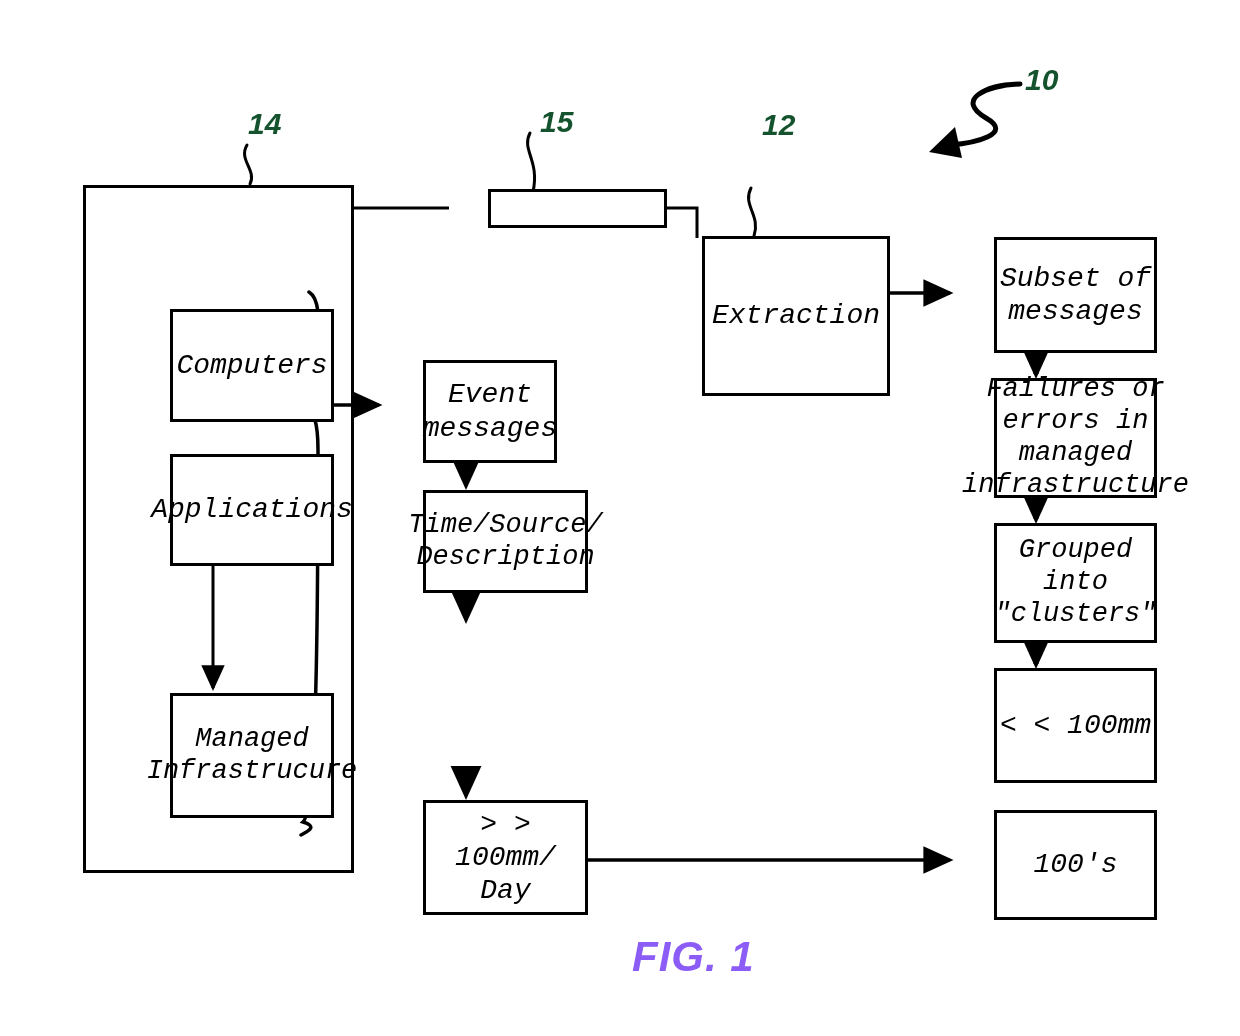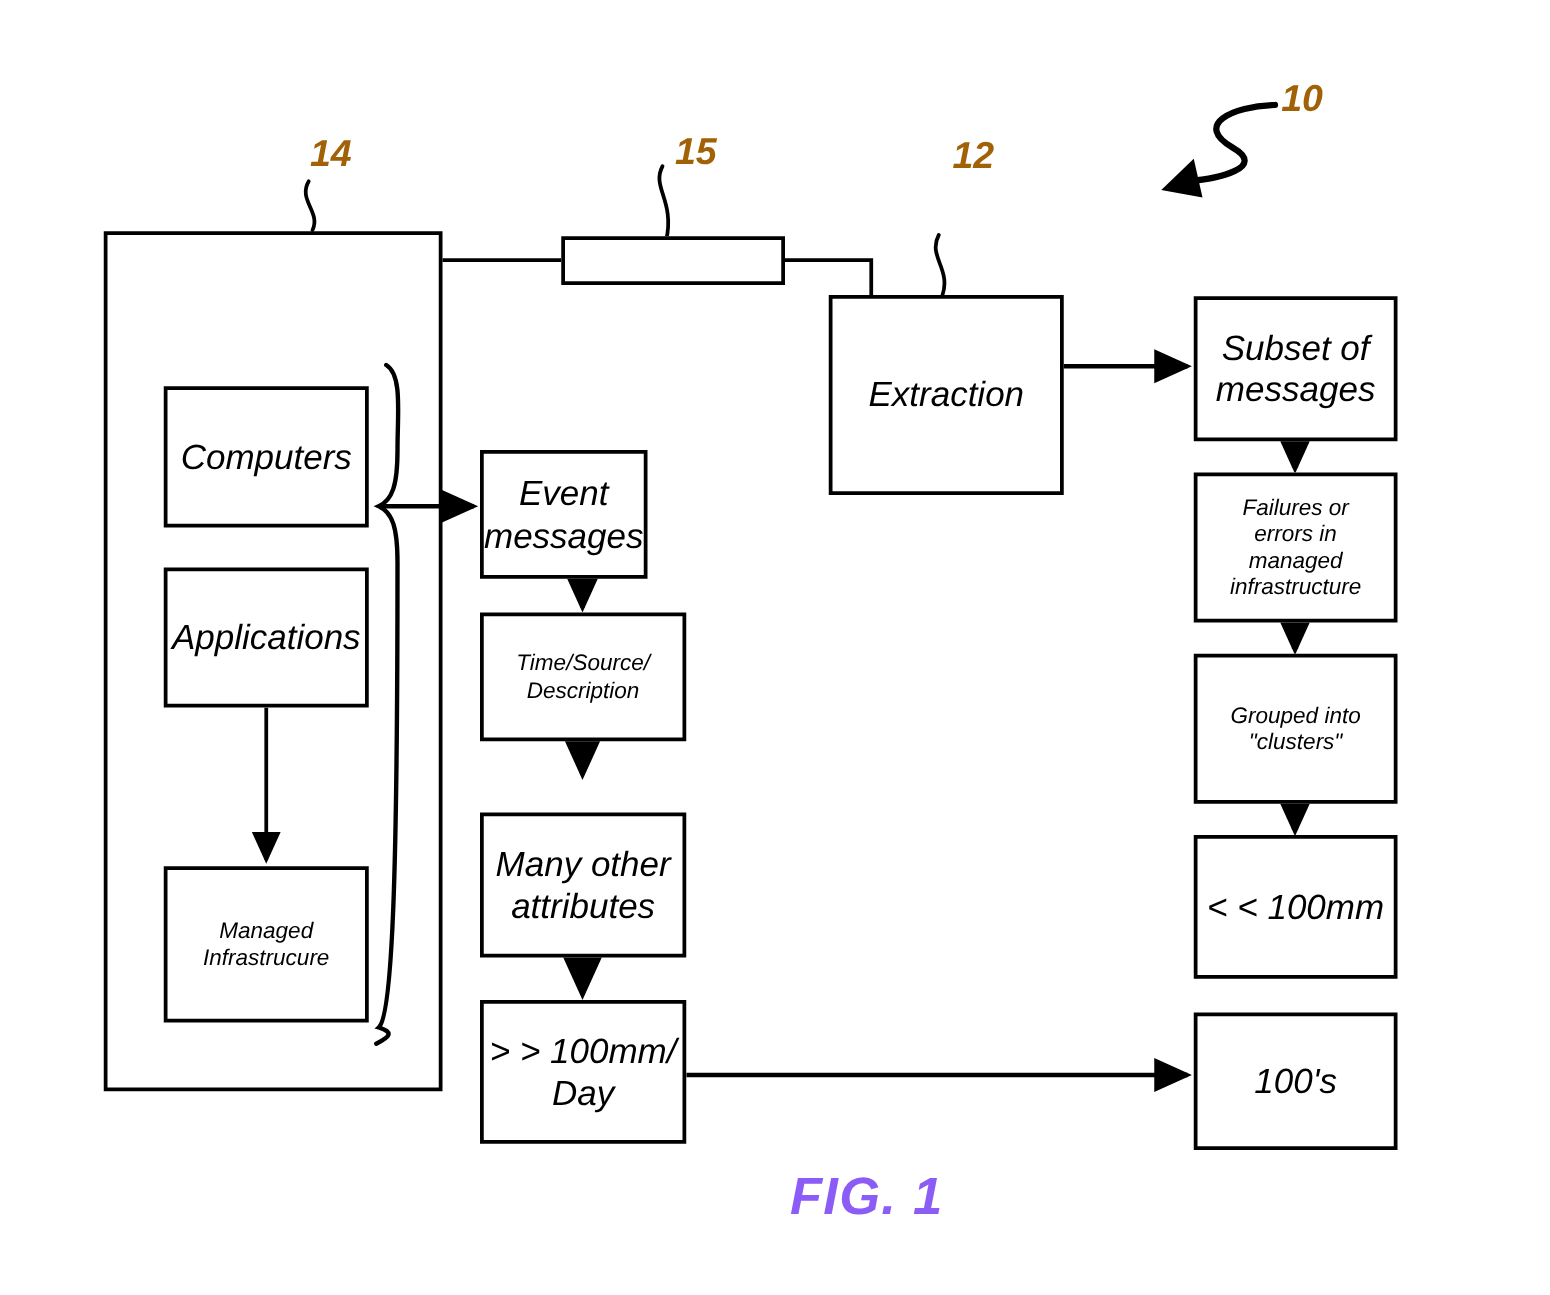--- a/index.html
+++ b/index.html
@@ -27,54 +27,55 @@
   }
   .node-box {
     position: absolute;
     box-sizing: border-box;
     border: 3px solid #000000;
     background: #ffffff;
     display: flex;
     align-items: center;
     justify-content: center;
     text-align: center;
-    font-family: Liberation Sans, sans-serif;
+    font-family: Liberation Mono, monospace;
     font-style: italic;
     font-weight: 400;
     color: #000000;
     line-height: 1.18;
     white-space: pre-line;
+    margin-left: 39px;
   }
   .container-box {
     position: absolute;
     box-sizing: border-box;
     border: 3px solid #000000;
     background: transparent;
   }
   .ref-label {
     position: absolute;
     font-family: "Liberation Sans", sans-serif;
     font-style: italic;
     font-weight: 700;
     font-size: 30px;
-    color: #a16207;
+    color: #14532d;
     white-space: nowrap;
   }
   .fig-caption {
     position: absolute;
     font-family: "Liberation Sans", sans-serif;
     font-style: italic;
     font-weight: 700;
     font-size: 42px;
     letter-spacing: 1px;
     color: #8b5cf6;
     white-space: nowrap;
   }
   .t26 { font-size: 26px; }
-  .t27 { font-size: 18px; }
+  .t27 { font-size: 27px; }
   .t28 { font-size: 28px; }
 </style>
 </head>
 <body>
 
 <div id="figure-root">
 
   <svg id="figure-svg" viewBox="0 0 1240 1036">
     <defs>
       <marker id="arrowhead" markerWidth="9" markerHeight="9" refX="7.6" refY="4.5" orient="auto" markerUnits="strokeWidth">
@@ -133,22 +134,20 @@
   <div class="node-box t26" style="left:449px; top:189px; width:179px; height:39px;"></div>
 
   <div class="node-box t28" style="left:663px; top:236px; width:188px; height:160px;">Extraction</div>
 
   <div class="node-box t28" style="left:384px; top:360px; width:134px; height:103px;">Event
 messages</div>
 
   <div class="node-box t27" style="left:384px; top:490px; width:165px; height:103px;">Time/Source/
 Description</div>
 
-  <div class="node-box t28" style="left:384px; top:650px; width:165px; height:116px;">Many other
-attributes</div>
 
   <div class="node-box t28" style="left:384px; top:800px; width:165px; height:115px;">&gt; &gt; 100mm/
 Day</div>
 
   <div class="node-box t28" style="left:955px; top:237px; width:163px; height:116px;">Subset of
 messages</div>
 
   <div class="node-box t27" style="left:955px; top:378px; width:163px; height:120px;">Failures or
 errors in
 managed

